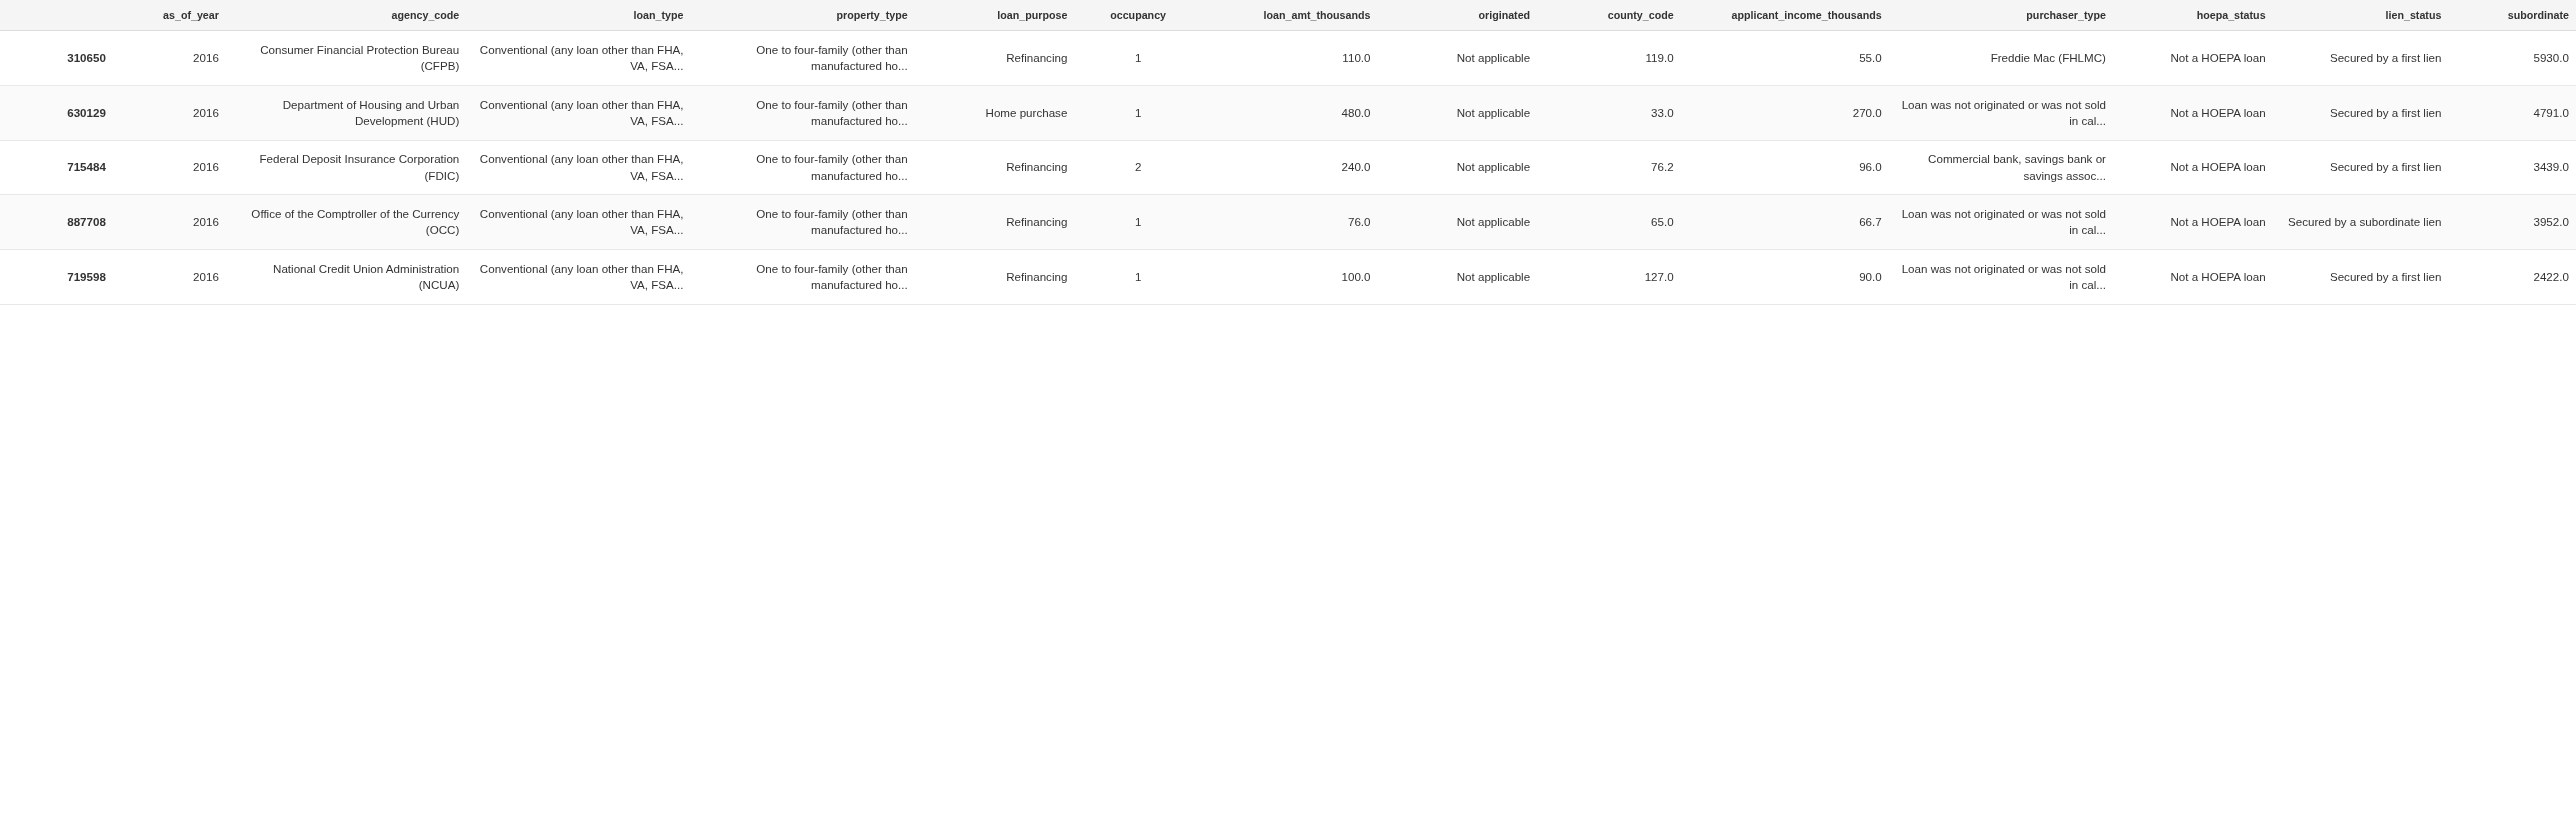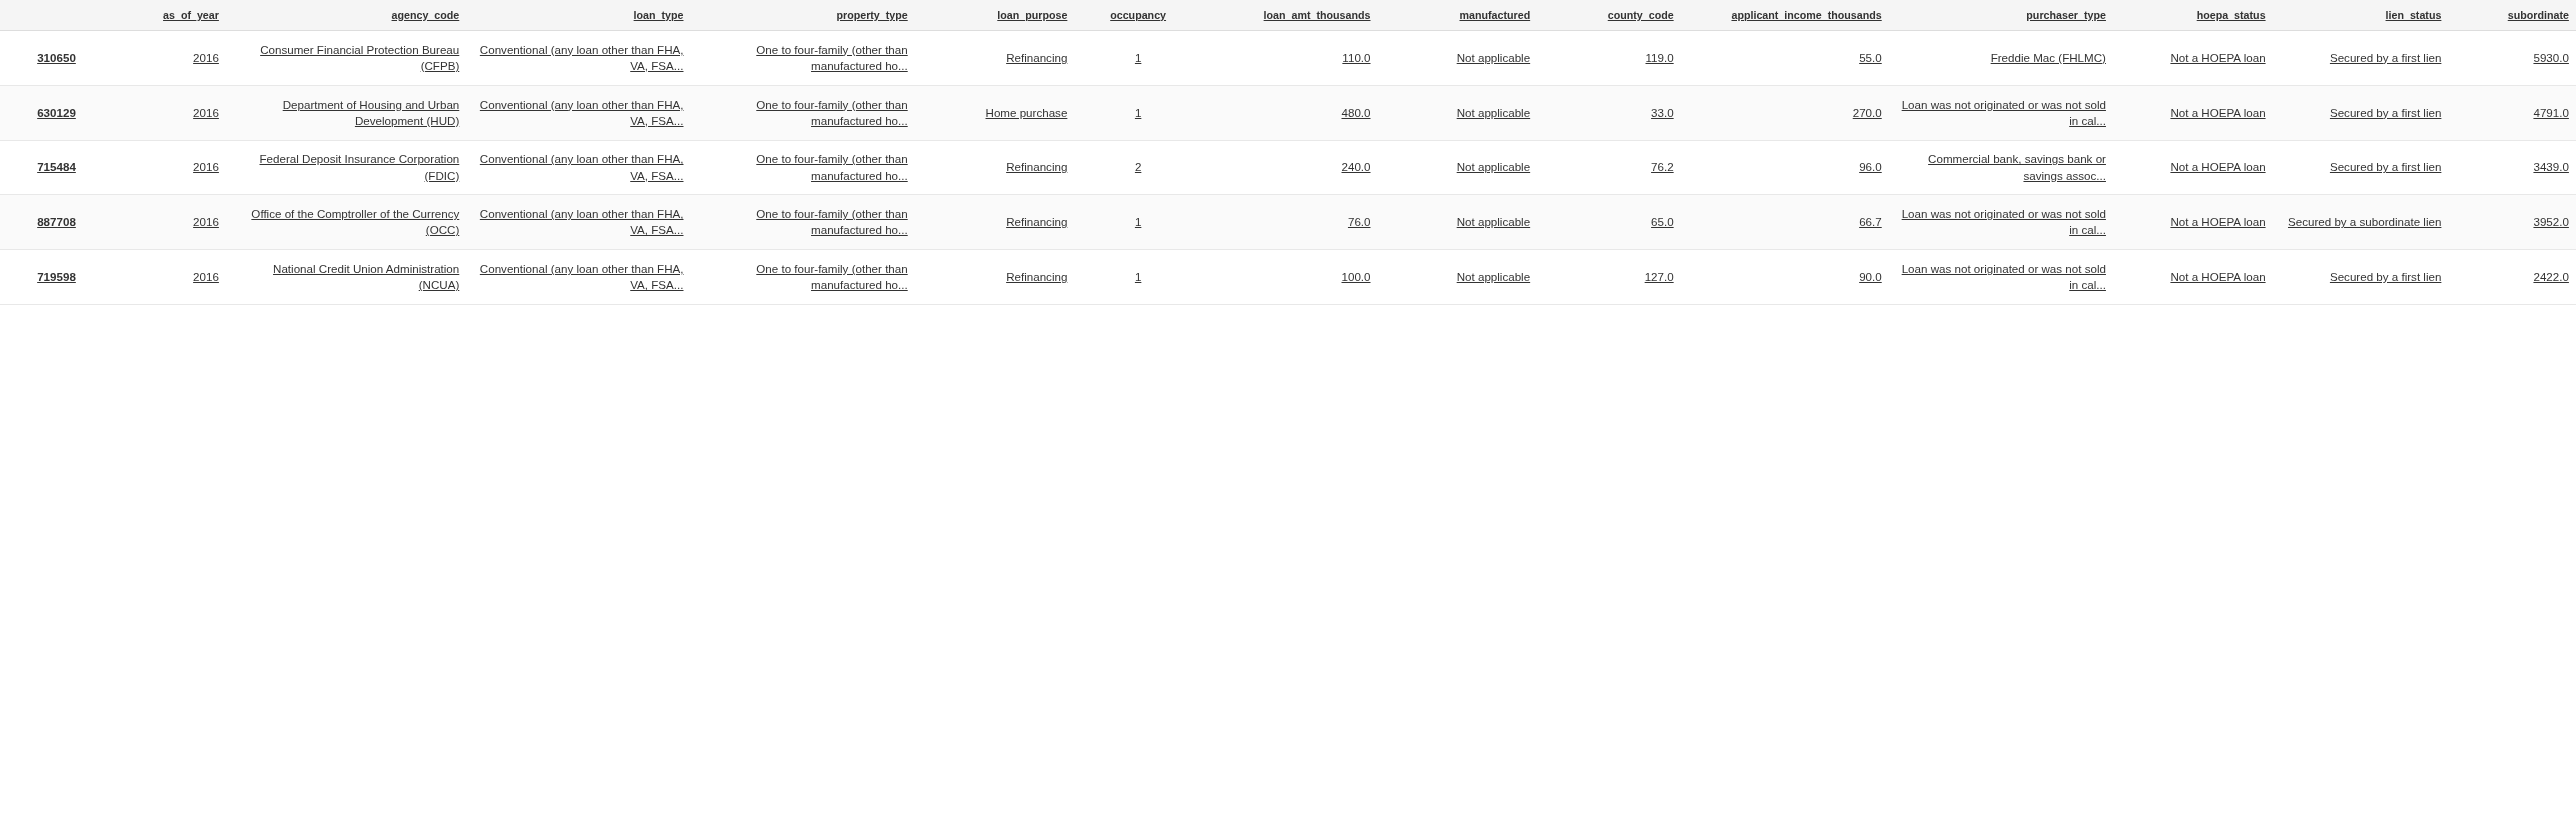--- a/index.html
+++ b/index.html
@@ -9,21 +9,20 @@
     }
     body {
       font-family: -apple-system, BlinkMacSystemFont, 'Segoe UI', Arial, sans-serif;
       font-size: 11.6px;
       background: #fff;
       color: #333;
     }
     .table-container {
       width: 100%;
       overflow-x: auto;
-      text-decoration: underline;
     }
     table {
       width: 100%;
       border-collapse: collapse;
       table-layout: fixed;
     }
     thead tr {
       background: #f5f5f5;
     }
     thead th {
@@ -45,21 +44,21 @@
       background: #fafafa;
     }
     tbody td {
       padding: 10.7px 7.1px;
       text-align: right;
       vertical-align: middle;
       font-size: 11.6px;
       line-height: 1.4;
     }
     tbody td:first-child {
-      text-align: center;
+      text-align: right;
       font-weight: 700;
       margin-top: 31px;
     }
     .col-index { width: 63px; }
     .col-year { width: 63px; }
     .col-agency { width: 134px; }
     .col-loan-type { width: 125px; }
     .col-prop-type { width: 125px; }
     .col-purpose { width: 89px; }
     .col-occupancy { width: 71px; text-align: center; }
@@ -80,21 +79,21 @@
     <thead>
       <tr id="header-row">
       <th class="col-index"></th>
           <th class="col-year">as_of_year</th>
           <th class="col-agency">agency_code</th>
           <th class="col-loan-type">loan_type</th>
           <th class="col-prop-type">property_type</th>
           <th class="col-purpose">loan_purpose</th>
           <th class="col-occupancy">occupancy</th>
           <th class="col-loan-amt">loan_amt_thousands</th>
-          <th class="col-preapproval">manufactured</th>
+          <th class="col-preapproval">originated</th>
           <th class="col-county">county_code</th>
           <th class="col-income">applicant_income_thousands</th>
           <th class="col-purchaser">purchaser_type</th>
           <th class="col-hoepa">hoepa_status</th>
           <th class="col-lien">lien_status</th>
           <th class="col-population">subordinate</th>
         </tr>
     </thead>
     <tbody id="table-body">
     <tr>

